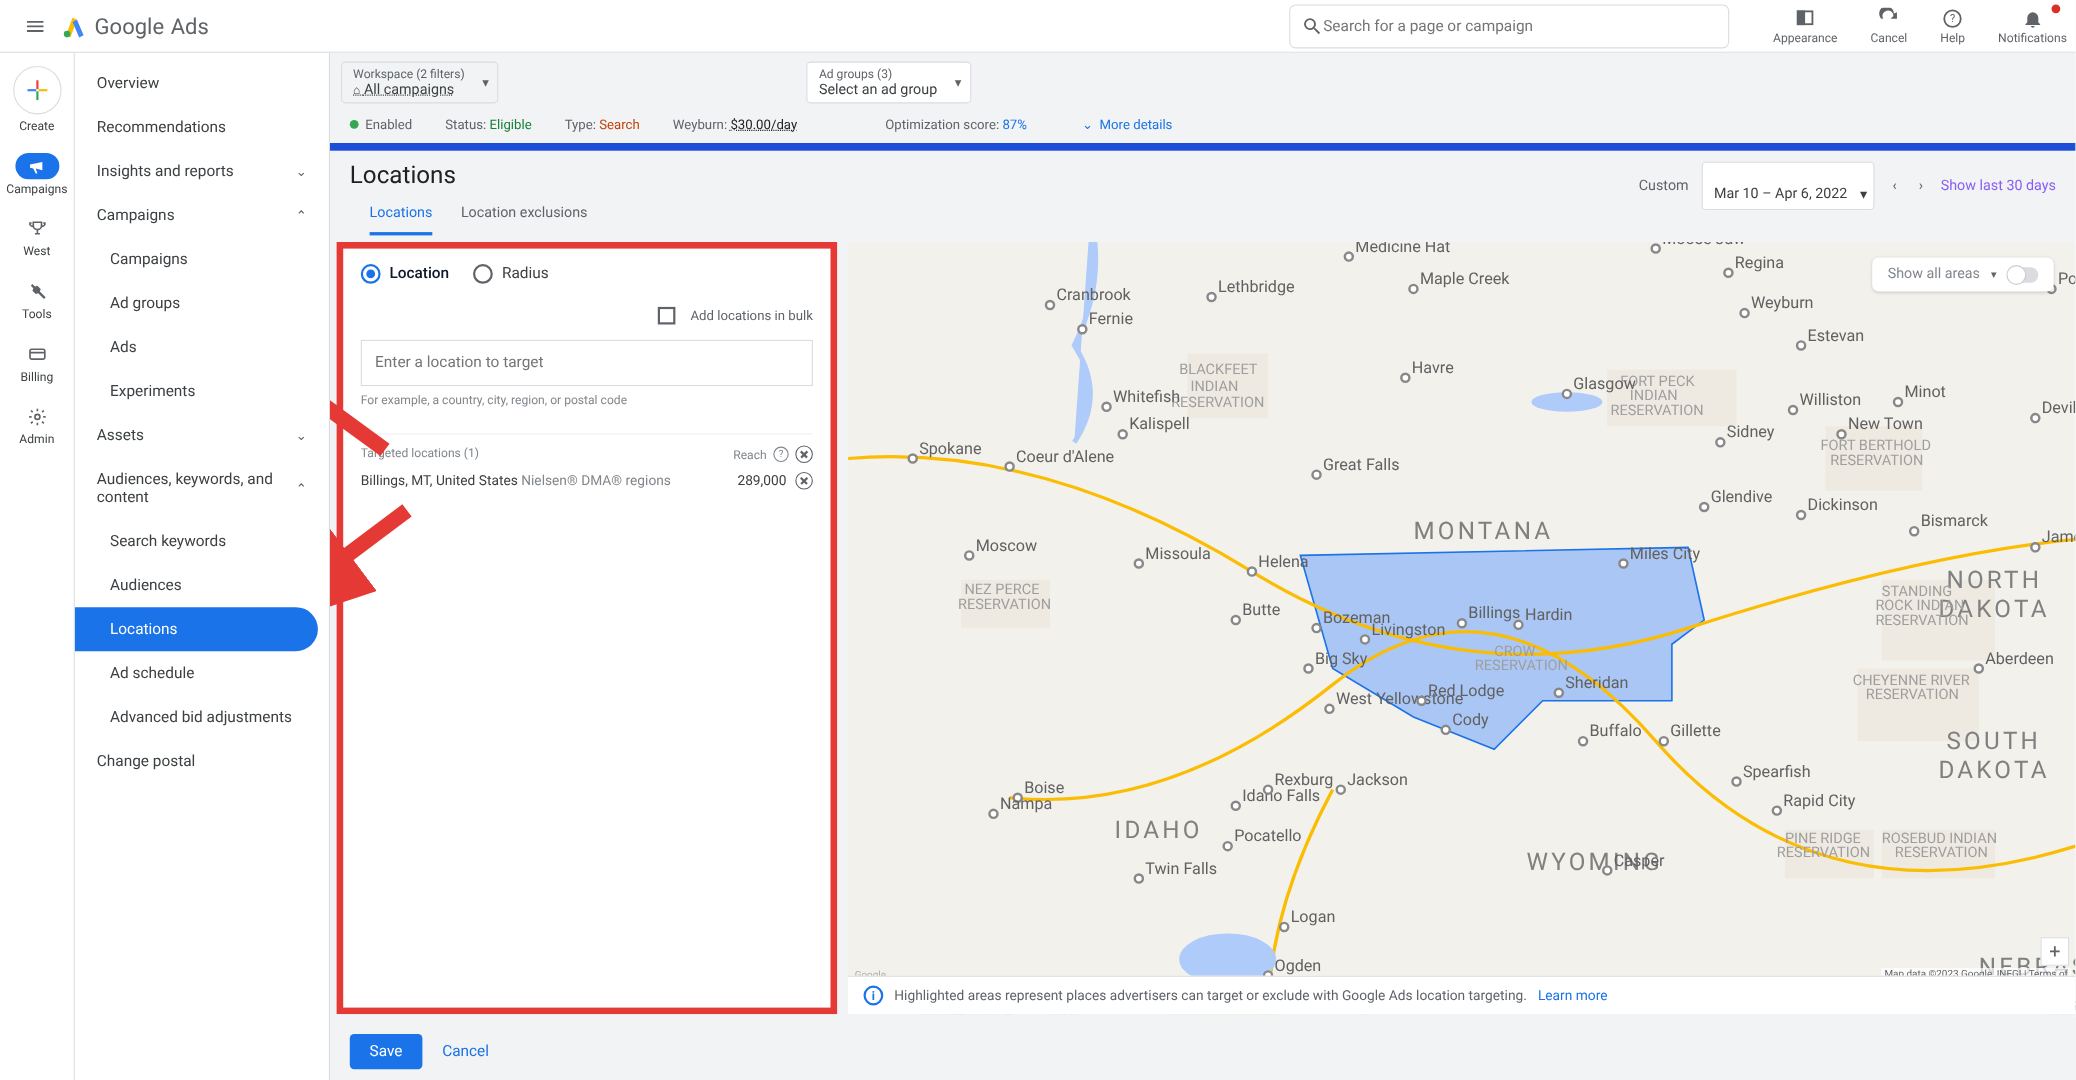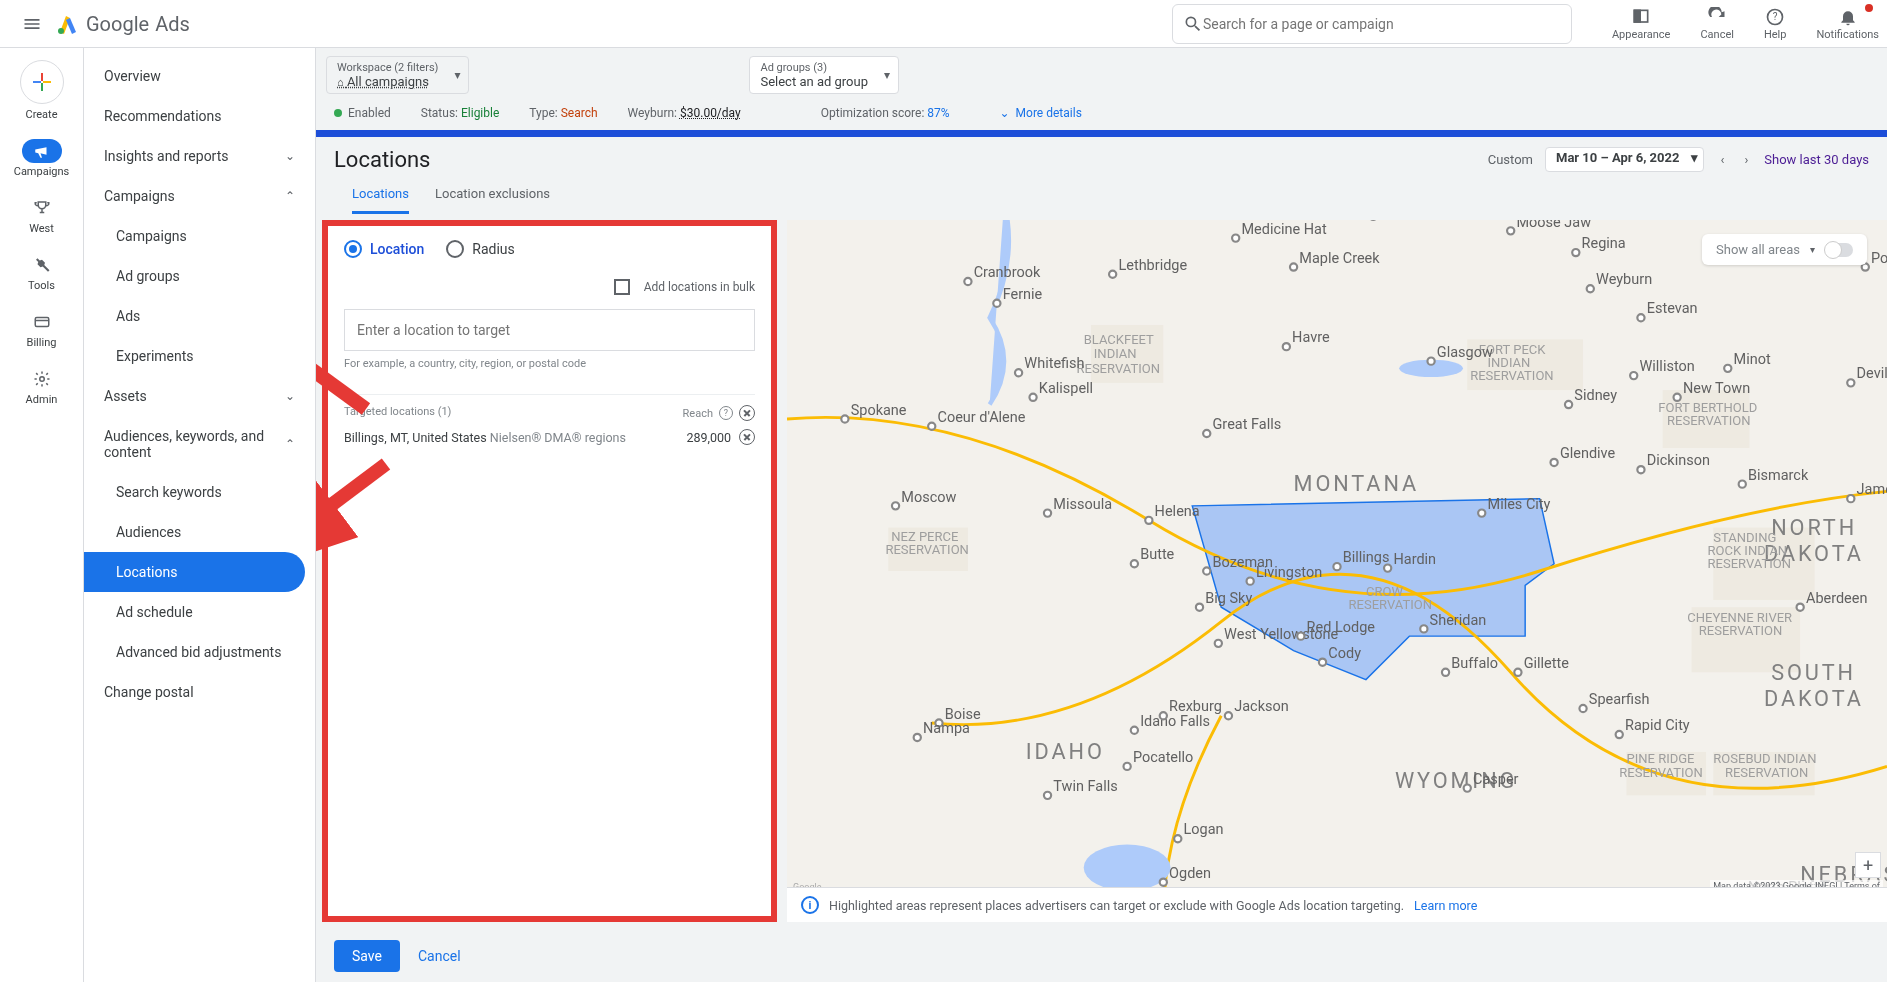--- a/index.html
+++ b/index.html
@@ -14,21 +14,21 @@
 .top-header .search { display:flex; align-items:center; width:400px; height:40px; border:1px solid #dadce0; border-radius:6px; padding:0 10px; color:#5f6368; }
 .top-header .search input { flex:1; border:none; outline:none; font-size:14px; background:transparent; }
 .top-header .util { display:flex; gap:30px; margin-left:40px; }
 .top-header .util .util-item { display:flex; flex-direction:column; align-items:center; color:#5f6368; font-size:11px; cursor:pointer; position:relative; }
 .top-header .util .util-item .ico { height:22px; display:flex; align-items:center; }
 .notif-badge { position:absolute; top:-4px; right:4px; width:12px; height:12px; background:#d93025; border-radius:50%; border:2px solid #fff; }
 
 .app-body { display:flex; height: calc(100vh - 48px); }
 
 
-.rail { width:84px; border-right:1px solid #dadce0; display:flex; flex-direction:column; align-items:center; padding-top:12px; gap:18px; }
+.rail { width:68px; border-right:1px solid #dadce0; display:flex; flex-direction:column; align-items:center; padding-top:12px; gap:18px; }
 .rail .create { width:44px; height:44px; border:1px solid #dadce0; border-radius:50%; display:flex; align-items:center; justify-content:center; font-size:24px; }
 .rail .rail-item { display:flex; flex-direction:column; align-items:center; font-size:11px; color:#3c4043; gap:2px; cursor:pointer; }
 .rail .rail-item .pill { width:40px; height:24px; border-radius:14px; display:flex; align-items:center; justify-content:center; }
 .rail .rail-item.active .pill { background:#1a73e8; color:#fff; }
 
 
 .nav2 { width:232px; border-right:1px solid #dadce0; padding-top:8px; overflow-y:auto; }
 .nav2 .nav-item { padding:12px 20px; font-size:14px; color:#3c4043; cursor:pointer; display:flex; align-items:center; justify-content:space-between; }
 .nav2 .nav-sub { padding-left:32px; }
 .nav2 .nav-item.selected { background:#1a73e8; color:#fff; border-top-right-radius:22px; border-bottom-right-radius:22px; margin-right:10px; }
@@ -48,24 +48,24 @@
 .status-row .enabled-dot { width:8px; height:8px; background:#34a853; border-radius:50%; display:inline-block; margin-right:6px; }
 .status-row .eligible { color:#188038; }
 .status-row .budget-val { color:#202124; text-decoration: underline dotted; }
 .status-row .opt-pct { color:#1a73e8; }
 .status-row .more-details { color:#1a73e8; cursor:pointer; margin-left:20px; }
 
 .page-head { display:flex; justify-content:space-between; align-items:flex-start; padding:10px 18px 0; }
 .page-head h2 { font-size:22px; font-weight:400; color:#202124; }
 .date-area { display:flex; align-items:center; gap:12px; font-size:13px; color:#3c4043; }
 .date-area .custom { color:#5f6368; }
-.date-area .date-box { border:1px solid #dadce0; background:#fff; padding:2px 24px 6px 10px; border-radius:4px; cursor:pointer; position:relative;font-weight:bold; }
+.date-area .date-box { border:1px solid #dadce0; background:#fff; padding:21px 24px 6px 10px; border-radius:4px; cursor:pointer; position:relative; }
 .date-area .date-box::after { content:"▾"; position:absolute; right:6px; }
 .date-area .chev-btn { color:#5f6368; cursor:pointer; padding:4px; }
-.date-area .last30 { color:#4c1d95; cursor:pointer;text-align:right; }
+.date-area .last30 { color:#8b5cf6; cursor:pointer;text-align:right; }
 
 .tabs { display:flex; gap:26px; padding:14px 18px 0; font-size:13px; }
 .tabs .tab { color:#5f6368; padding-bottom:10px; cursor:pointer; }
 .tabs .tab.active { color:#1a73e8; border-bottom:3px solid #1a73e8; }
 
 .content-split { flex:1; display:flex; gap:10px; padding:0 0 0 0; position:relative; overflow:hidden; }
 
 .loc-panel { width:455px; background:#fff; margin:6px 0 0 6px; border:6px solid #e53935; padding:14px 16px; position:relative; }
 .radio-row { display:flex; gap:22px; align-items:center; font-size:14px; }
 .radio-row label { display:flex; align-items:center; gap:8px; cursor:pointer; }
@@ -336,21 +336,21 @@
         <span class="last30">Show last 30 days</span>
       </div>
     </div>
 
     <div class="content-split">
 
       <div class="loc-panel">
         <div class="radio-row">
           <label>
               <span class="radio checked"></span>
-              <span style="font-weight:500;color:#1d4ed8">Location</span>
+              <span style="font-weight:500;color:#0f172a">Location</span>
             </label>
           <label>
               <span class="radio"></span>
               <span>Radius</span>
             </label>
         </div>
         <div class="chk-row">
           <span class="chk"></span>
             <span>Add locations in bulk</span>
         </div>

